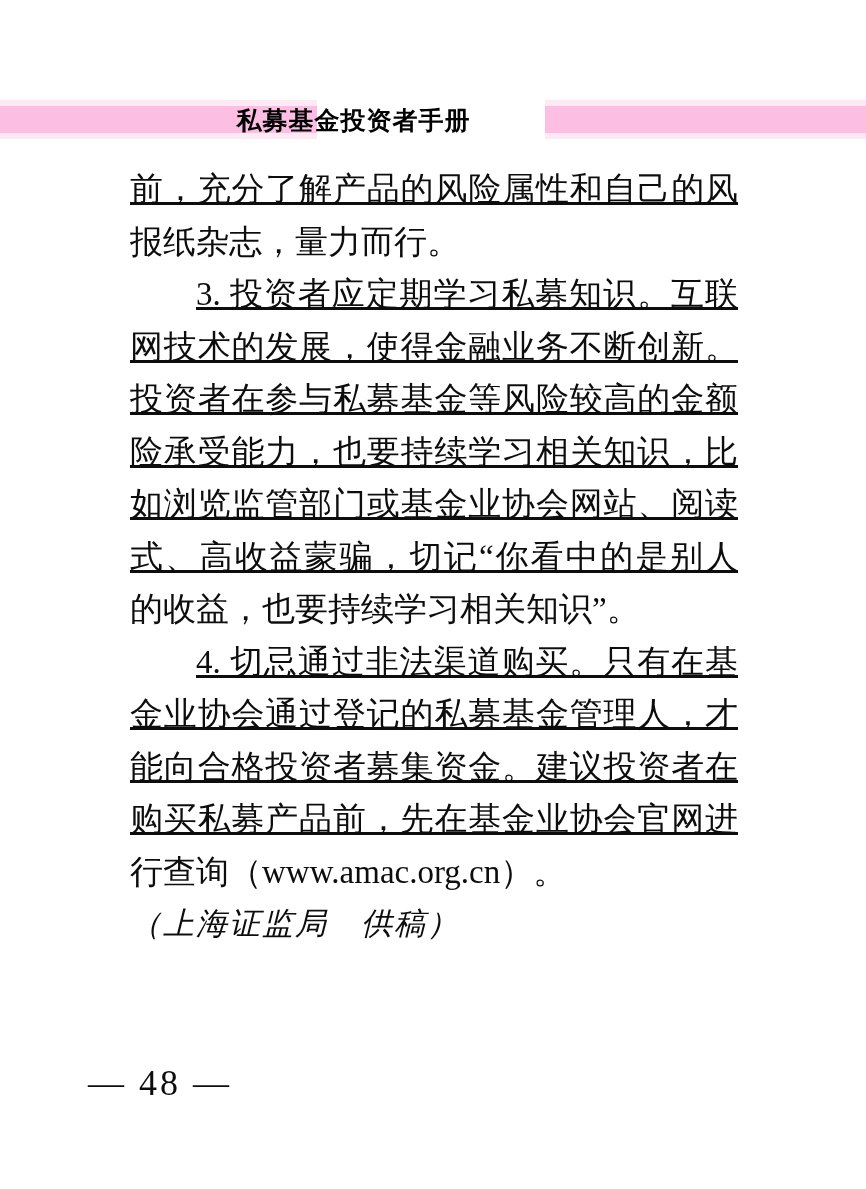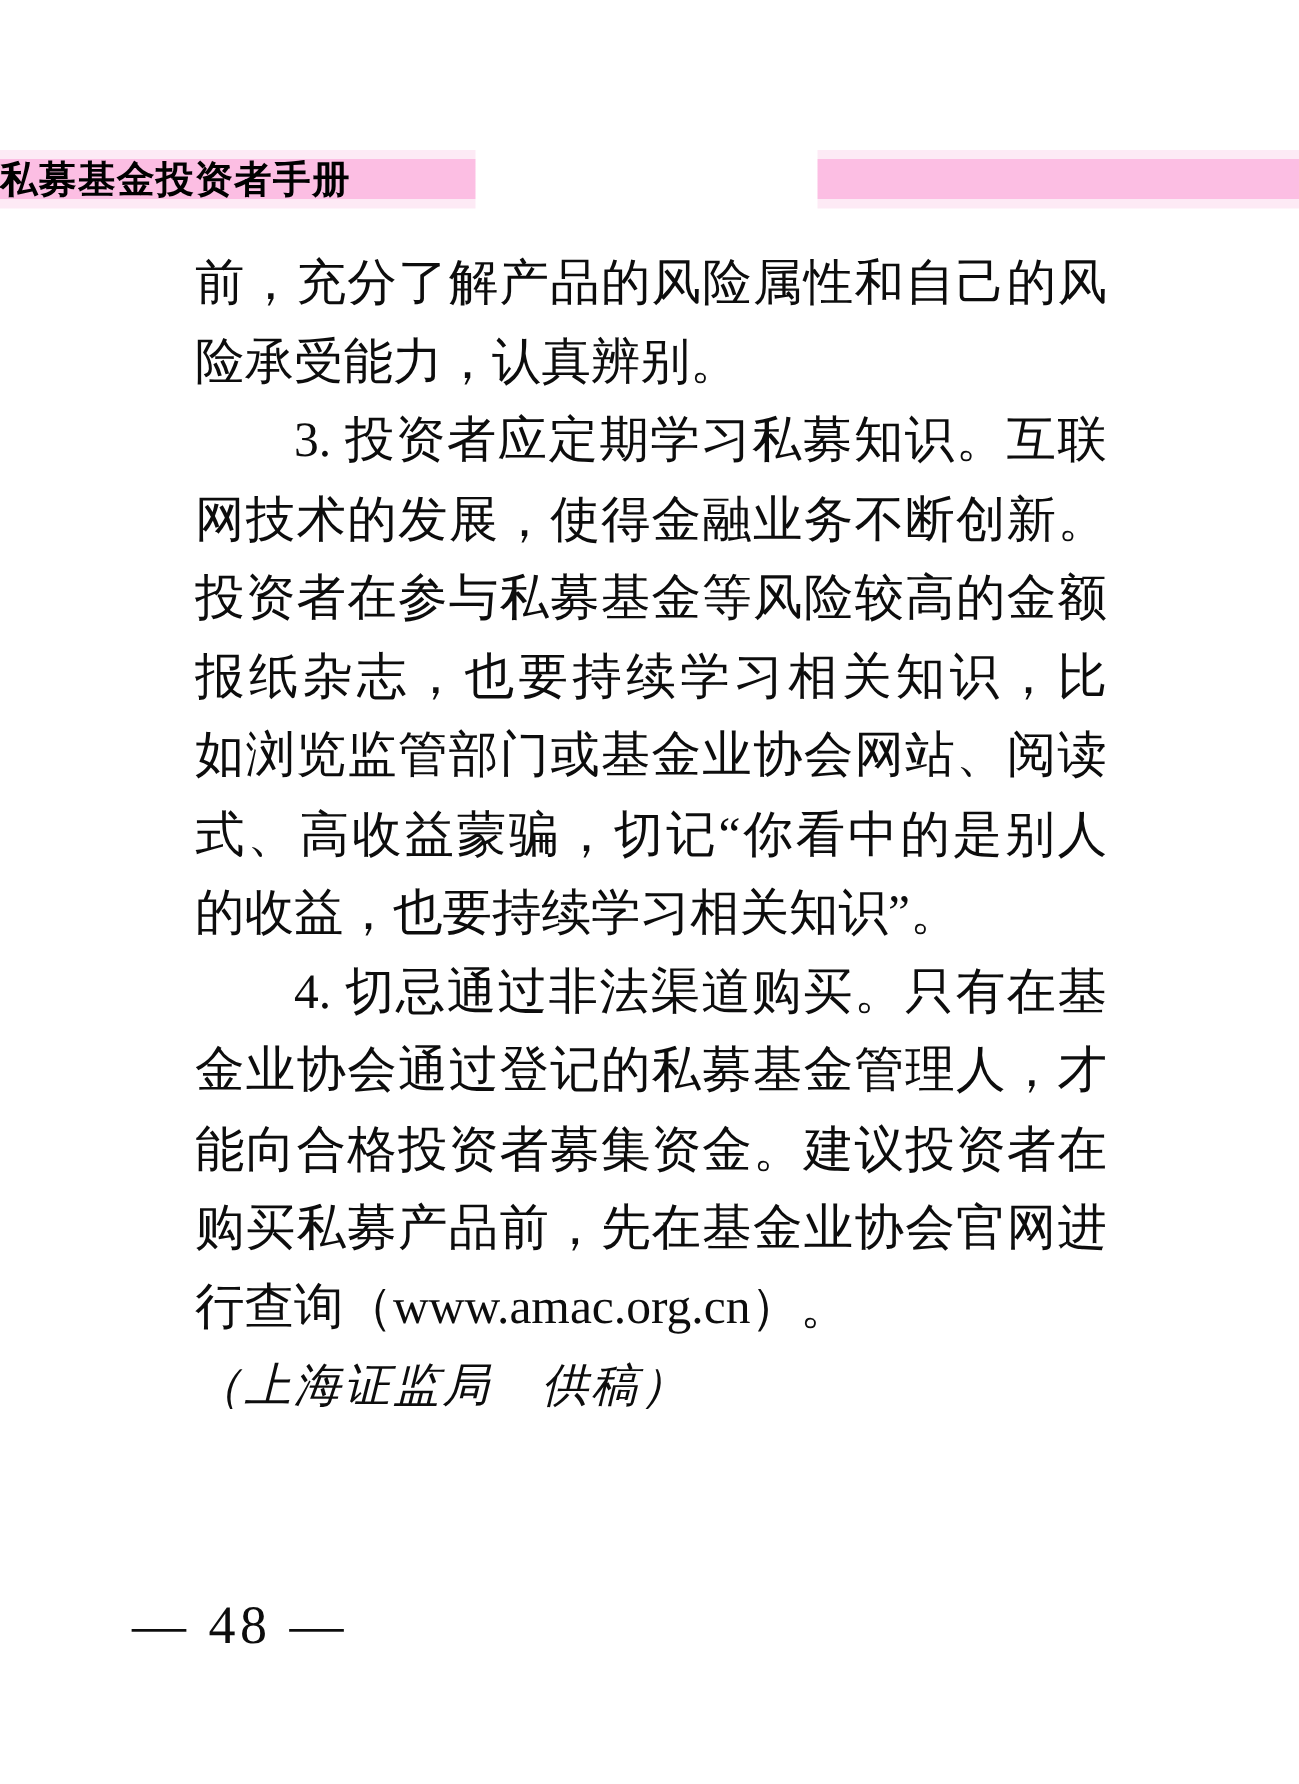--- a/index.html
+++ b/index.html
@@ -26,20 +26,21 @@
       #fdeaf5 33px, #fdeaf5 39px
     );
   }
   .band-left  { left: 0;     width: 317px; }
   .band-right { left: 545px; width: 321px; }
   .header-title {
     position: absolute;
     top: 104px;
     left: 0;
     width: 707px;
+    text-align: center;
     font-family: "Liberation Sans", "DejaVu Sans", sans-serif;
     font-weight: bold;
     font-size: 25px;
     line-height: 32px;
     letter-spacing: 1px;
     color: #000;
   }
   
   .body-block {
     position: absolute;
@@ -48,20 +49,21 @@
     width: 608px;
     font-size: 33px;
     line-height: 52.5px;
     color: #0d0d0d;
   }
   .line { height: 52.5px; }
   .line.justify {
     text-align: justify;
     text-align-last: justify;
     text-justify: inter-character;
+    text-decoration: underline;
   }
   .line.indent { padding-left: 66px; }
   .attribution {
     height: 52.5px;
     text-align: left;
     font-style: italic;
     font-size: 31px;
     letter-spacing: 2px;
   }
   .page-number {
@@ -77,25 +79,25 @@
 <body>
 
 <div class="page">
 
   <div class="band band-left"></div>
   <div class="band band-right"></div>
   <div class="header-title">私募基金投资者手册</div>
 
   <div class="body-block">
     <div class="line justify">前，充分了解产品的风险属性和自己的风</div>
-    <div class="line">险承受能力，认真辨别。</div>
+    <div class="line">报纸杂志，量力而行。</div>
     <div class="line justify indent">3. 投资者应定期学习私募知识。互联</div>
     <div class="line justify">网技术的发展，使得金融业务不断创新。</div>
     <div class="line justify">投资者在参与私募基金等风险较高的金额</div>
-    <div class="line justify">报纸杂志，也要持续学习相关知识，比</div>
+    <div class="line justify">险承受能力，也要持续学习相关知识，比</div>
     <div class="line justify">如浏览监管部门或基金业协会网站、阅读</div>
     <div class="line justify">式、高收益蒙骗，切记“你看中的是别人</div>
     <div class="line">的收益，也要持续学习相关知识”。</div>
     <div class="line justify indent">4. 切忌通过非法渠道购买。只有在基</div>
     <div class="line justify">金业协会通过登记的私募基金管理人，才</div>
     <div class="line justify">能向合格投资者募集资金。建议投资者在</div>
     <div class="line justify">购买私募产品前，先在基金业协会官网进</div>
     <div class="line">行查询（www.amac.org.cn）。</div>
     <div class="attribution">（上海证监局　供稿）</div>
   </div>

